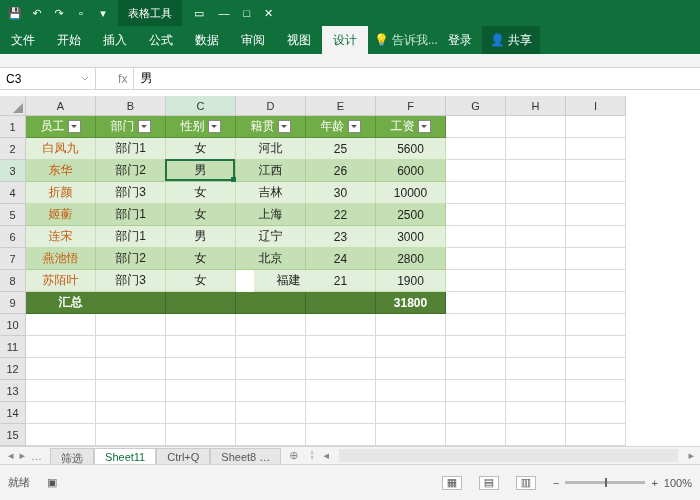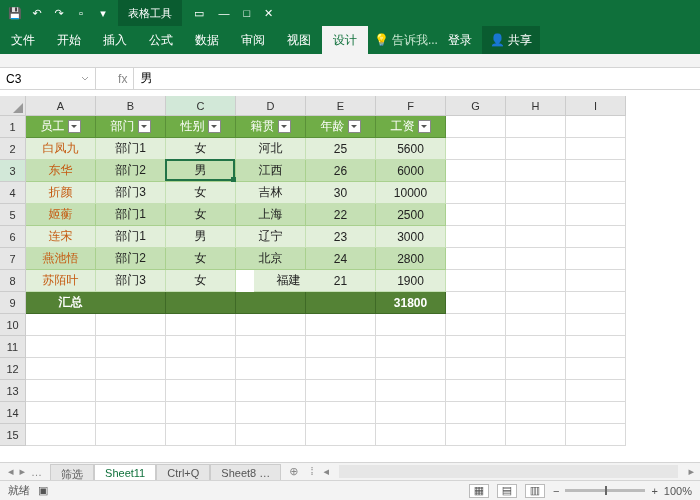--- a/index.html
+++ b/index.html
@@ -44,21 +44,21 @@
 .td2{background:#c5e0b4;border-right:1px solid #a9d08e;border-bottom:1px solid #a9d08e}
 .tfoot{background:#548235;color:#fff;font-weight:bold;border-right:1px solid #3f6a26;border-bottom:1px solid #3f6a26}
 .colA{color:#c55a11}
 .sel-box{position:absolute;border:2px solid #217346;pointer-events:none}
 .sel-box::after{content:"";position:absolute;right:-3px;bottom:-3px;width:5px;height:5px;background:#217346}
 .hscroll{height:18px;background:#f3f3f3;display:flex;align-items:stretch;border-top:1px solid #d4d4d4;font-size:11px}
 .tabnav{display:flex;align-items:center;gap:6px;padding:0 8px;color:#888}
 .stab{padding:2px 10px;border:1px solid #ccc;border-bottom:none;background:#fff;color:#0f703b;margin-top:1px}
 .stab.inactive{background:#e6e6e6;color:#555}
 .scrolltrack{flex:1;background:#e6e6e6;margin:2px 4px;position:relative}
-.status{height:20px;background:#f3f3f3;border-top:1px solid #d4d4d4;display:flex;align-items:center;font-size:11px;color:#555;padding:0 8px;gap:8px}
+.status{height:36px;background:#f3f3f3;border-top:1px solid #d4d4d4;display:flex;align-items:center;font-size:11px;color:#555;padding:0 8px;gap:17px}
 .status .spacer{flex:1}
 .viewbtn{width:20px;height:14px;border:1px solid #bbb;background:#fff;display:flex;align-items:center;justify-content:center}
 .zoom{display:flex;align-items:center;gap:6px}
 .zoom .track{width:80px;height:3px;background:#bbb;position:relative}
 .zoom .track::after{content:"";position:absolute;left:50%;top:-3px;width:2px;height:9px;background:#666}
 </style>
 </head>
 <body>
 
 <div class="titlebar">

